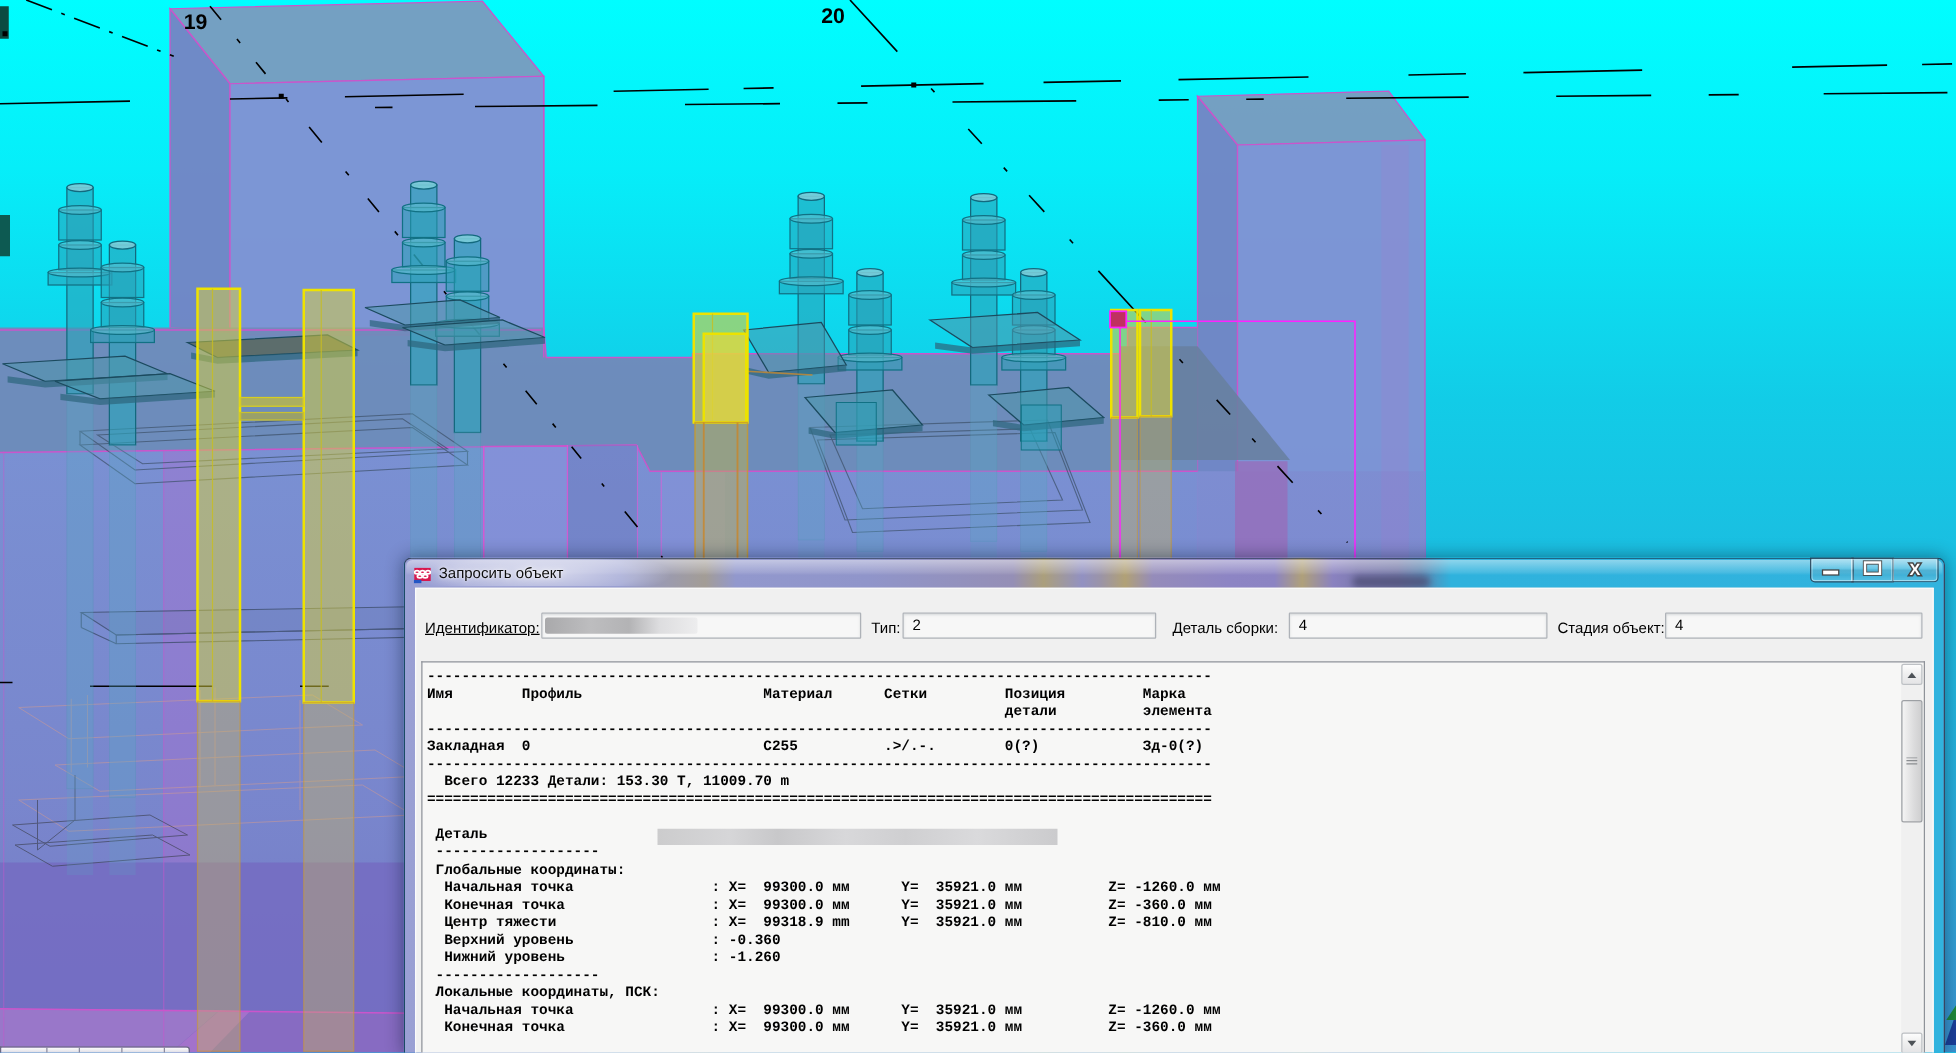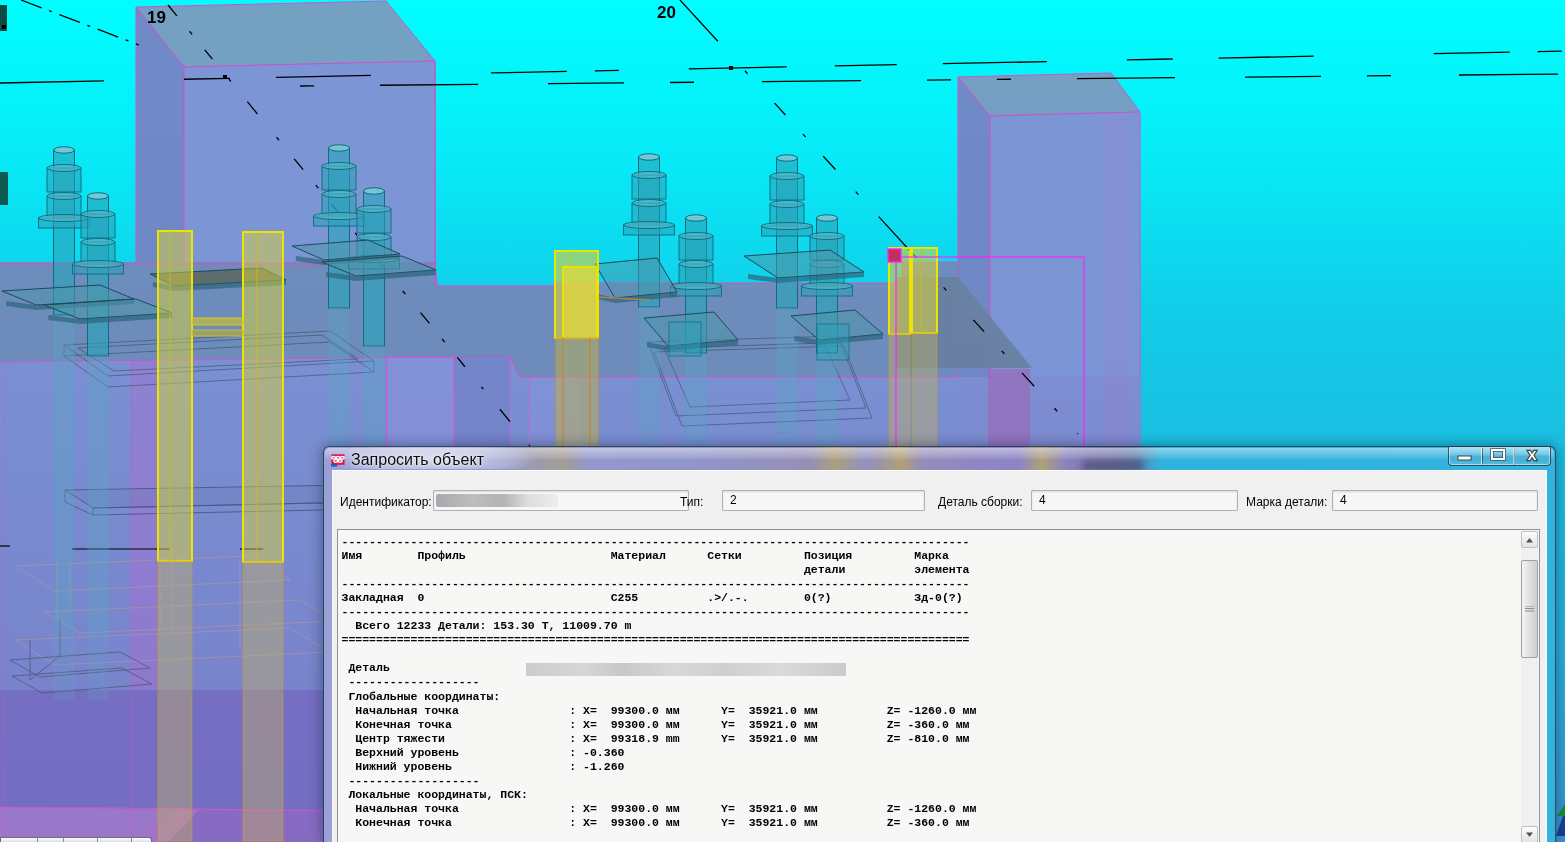--- a/index.html
+++ b/index.html
@@ -12,21 +12,21 @@
   #9aa0d4 0%, #9298cd 14%, #a39d96 19.5%, #9298cd 21.5%,
   #9095ca 30%, #958fb6 39.5%, #ab9f7c 41.5%, #9291c2 44%,
   #9b94a8 45.2%, #b1a176 46.8%, #958cba 48.6%,
   #8d85c4 53.5%, #8c84c3 56.5%, #afa07a 58.3%, #8a82c0 60.3%,
   #7e7bb0 62%, #7579a8 64.5%, #5e85b0 66%,
   #2fb2dd 68%, #31b3de 100%);}
 #win:before{content:"";position:absolute;left:1px;top:1px;right:1px;height:22px;
  border-radius:5px 5px 0 0;
  background:linear-gradient(180deg,rgba(255,255,255,.45),rgba(255,255,255,.12) 45%,rgba(255,255,255,0) 55%);pointer-events:none;}
 #smudge{position:absolute;left:758px;top:14px;width:62px;height:9px;background:#4a4a72;filter:blur(3px);opacity:.75;border-radius:4px;}
-#title{position:absolute;left:27px;top:4px;font-size:16px;color:#0c0c0c;text-shadow:0 0 6px rgba(255,255,255,.9),0 0 2px rgba(255,255,255,.9);}
+#title{position:absolute;left:27px;top:4px;font-size:12px;color:#0c0c0c;text-shadow:0 0 6px rgba(255,255,255,.9),0 0 2px rgba(255,255,255,.9);}
 #ticon{position:absolute;left:7px;top:6px;width:14px;height:14px;}
 #btns{position:absolute;right:5px;top:-1px;width:102px;height:19px;}
 .btn{position:absolute;top:0;height:18px;background:linear-gradient(180deg,rgba(255,255,255,.28),rgba(255,255,255,.06) 45%,rgba(40,70,90,.12) 50%,rgba(255,255,255,.18));
  border:1px solid rgba(30,50,70,.8);box-shadow:inset 0 0 0 1px rgba(255,255,255,.45);}
 #bmin{left:0;width:33px;border-radius:0 0 0 4px;}
 #bmax{left:33px;width:33px;border-left:none;}
 #bcls{left:66px;width:36px;border-left:none;border-radius:0 0 4px 0;}
 
 #client{position:absolute;left:8px;top:23px;right:8px;bottom:0;background:#f0f0f0;box-shadow:inset 0 1px 0 #fbfbfb, inset 1px 0 0 #fbfbfb, inset -1px 0 0 #fbfbfb;}
 .lbl{position:absolute;font-size:12px;color:#000;top:25px;}
@@ -315,29 +315,29 @@
       <div class="btn" id="bmax"></div>
       <div class="btn" id="bcls"></div>
     <svg width="102" height="19" style="position:absolute;left:0;top:0">
       <rect x="10" y="10" width="13" height="4" fill="#fff" stroke="#454545" stroke-width="1"></rect>
       <rect x="44" y="4" width="12" height="9" fill="none" stroke="#454545" stroke-width="3.4"></rect>
       <rect x="44" y="4" width="12" height="9" fill="none" stroke="#fff" stroke-width="2"></rect>
       <text x="84" y="14" text-anchor="middle" font-family="Liberation Sans" font-size="13" font-weight="bold" fill="#fff" stroke="#454545" stroke-width="2.4" paint-order="stroke">X</text>
     </svg>
   </div>
   <div id="client">
-    <div class="lbl" style="left:8px;">Идентификатор:</div>
+    <div class="lbl" style="left:8px;text-decoration:underline;">Идентификатор:</div>
     <div class="fld" style="left:101px;width:256px;">
         <div id="blur1"></div>
       </div>
-    <div class="lbl" style="left:348px;">Тип:</div>
+    <div class="lbl" style="left:365px;">Тип:</div>
     <div class="fld" style="left:390px;width:203px;">2</div>
     <div class="lbl" style="left:606px;">Деталь сборки:</div>
     <div class="fld" style="left:699px;width:207px;">4</div>
-    <div class="lbl" style="left:914px;">Марка детали:</div>
+    <div class="lbl" style="left:914px;">Стадия объект:</div>
     <div class="fld" style="left:1000px;width:206px;">4</div>
     <div id="txt">
       <pre id="pre">-------------------------------------------------------------------------------------------
 Имя        Профиль                     Материал      Сетки         Позиция         Марка
                                                                    детали          элемента
 -------------------------------------------------------------------------------------------
 Закладная  0                           С255          .&gt;/.-.        0(?)            Зд-0(?)
 -------------------------------------------------------------------------------------------
   Всего 12233 Детали: 153.30 T, 11009.70 m
 ===========================================================================================

